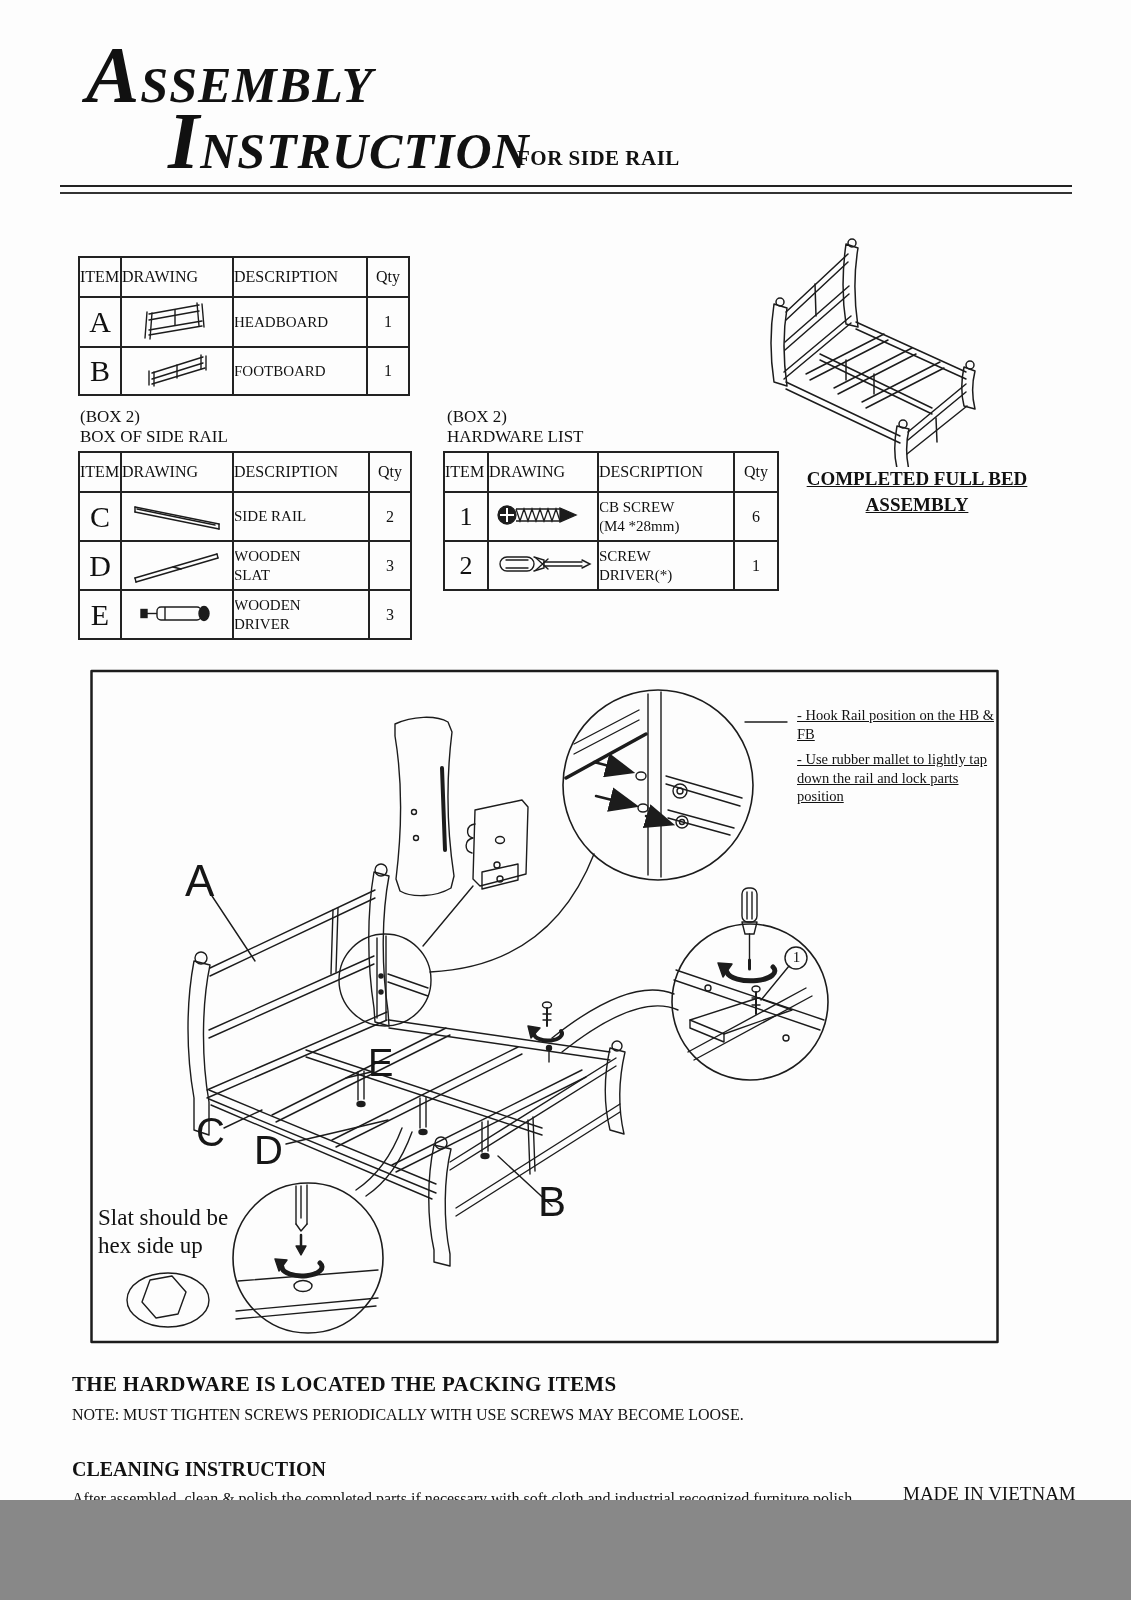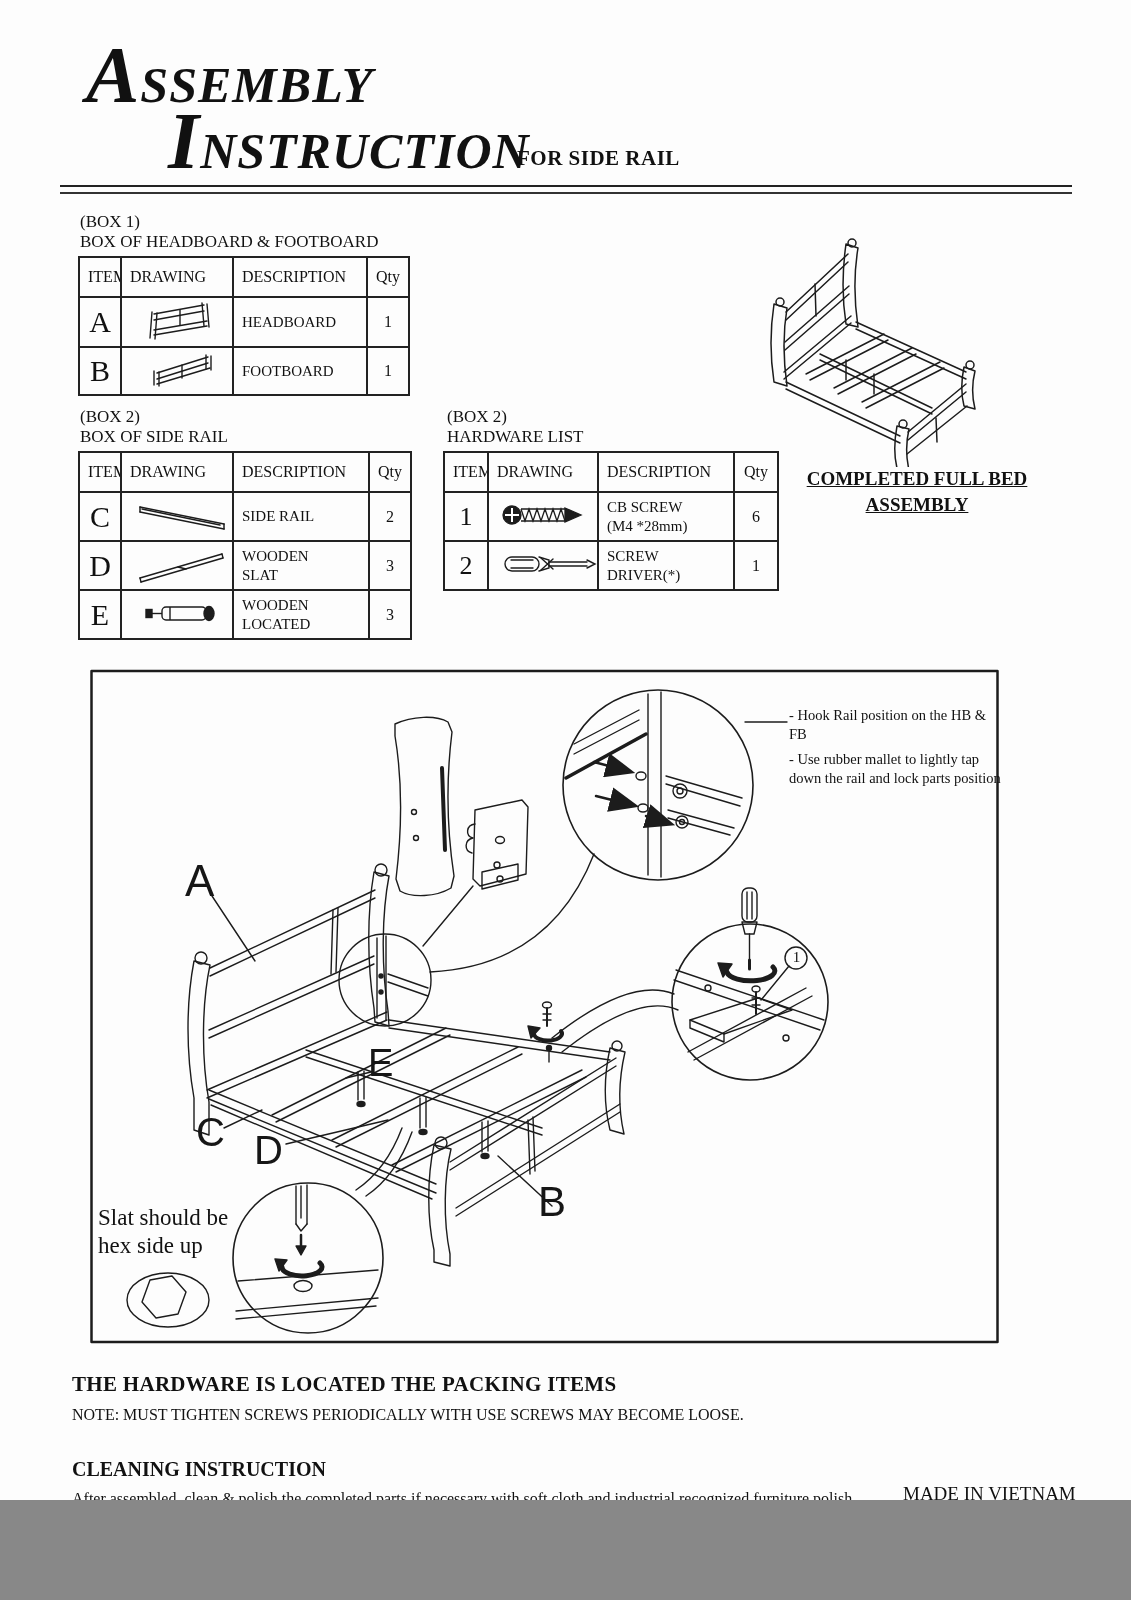--- a/index.html
+++ b/index.html
@@ -9,33 +9,33 @@
   
   .title-line{white-space:nowrap;font-style:italic;font-weight:bold;letter-spacing:1px;}
   .title-line .initial{font-size:80px;}
   .title-line .rest{font-size:50px;}
   .subtitle{font-size:21px;font-weight:bold;letter-spacing:.5px;}
   .dbl-rule{height:5px;border-top:2.5px solid #222;border-bottom:2px solid #333;}
   
   .boxlabel{font-size:17px;line-height:1.15;}
   
   table.parts{border-collapse:collapse;table-layout:fixed;}
-  table.parts td,table.parts th{border:2px solid #222;padding:0 8px;overflow:hidden;}
+  table.parts td,table.parts th{border:2px solid #222;padding:0 0;overflow:hidden;}
   table.parts th{font-size:16px;font-weight:normal;text-align:left;height:38px;}
   table.parts th.qty{text-align:center;}
   td.item{font-size:30px;text-align:center;}
   td.draw{text-align:center;vertical-align:middle;}
   td.desc{font-size:15px;line-height:1.25;padding-left:12px;border-radius:13px;}
   td.qty{font-size:16px;text-align:center;}
   
   .diagram{left:90px;top:658px;width:910px;height:687px;}
   .diagram svg{position:absolute;left:0;top:0;}
   .biglabel{font-family:"Liberation Sans", sans-serif;color:#161616;}
   .notes{font-size:14.5px;line-height:1.3;width:218px;}
-  .notes .para{margin:0 0 6px 4px;}
+  .notes .para{margin:0 0 6px 12px;text-decoration:underline;}
   .slatnote{font-size:23px;line-height:1.2;}
   .callout-num{font-size:15px;text-align:center;}
   
   .bedcap{width:250px;text-align:center;font-size:19px;font-weight:bold;line-height:1.35;}
   .bedcap span{text-decoration:underline;}
   
   .f-h1{font-size:21px;font-weight:bold;letter-spacing:.3px;}
   .f-note{font-size:16px;}
   .f-h2{font-size:20px;font-weight:bold;}
   .f-made{font-size:19px;}
@@ -48,24 +48,20 @@
 
   <div class="abs title-line" style="left:86px;top:30px;">
     <span class="initial">A</span><span class="rest">SSEMBLY</span>
   </div>
   <div class="abs title-line" style="left:168px;top:96px;">
     <span class="initial">I</span><span class="rest">NSTRUCTION</span>
   </div>
   <div class="abs subtitle" style="left:517px;top:146px;">FOR SIDE RAIL</div>
   <div class="abs dbl-rule" style="left:60px;top:185px;width:1012px;"></div>
 
-  <div class="abs boxlabel" style="left:80px;top:212px;">
-    <div>(BOX 1)</div>
-    <div>BOX OF HEADBOARD &amp; FOOTBOARD</div>
-  </div>
   <table class="parts abs" style="left:78px;top:256px;width:330px;">
     <colgroup>
         <col style="width:42px">
         <col style="width:112px">
         <col style="width:134px">
         <col style="width:42px">
       </colgroup>
     <thead>
         <tr>
       <th>ITEM</th>
@@ -189,21 +185,21 @@
               <rect x="32" y="14" width="44" height="13" rx="4"></rect>
               <line x1="22" y1="20.5" x2="32" y2="20.5"></line>
               <rect x="16" y="16.5" width="6" height="8" fill="#1c1c1c"></rect>
               <ellipse cx="79" cy="20.5" rx="5" ry="7" fill="#1c1c1c"></ellipse>
               <line x1="40" y1="14" x2="40" y2="27"></line>
             </g>
           </svg>
         </td>
         <td class="desc">
           <div>WOODEN</div>
-          <div>LOCATED</div>
+          <div>DRIVER</div>
         </td>
         <td class="qty">3</td>
       </tr>
     </tbody>
   </table>
 
   <div class="abs boxlabel" style="left:447px;top:407px;">
     <div>(BOX 2)</div>
     <div>HARDWARE LIST</div>
   </div>

